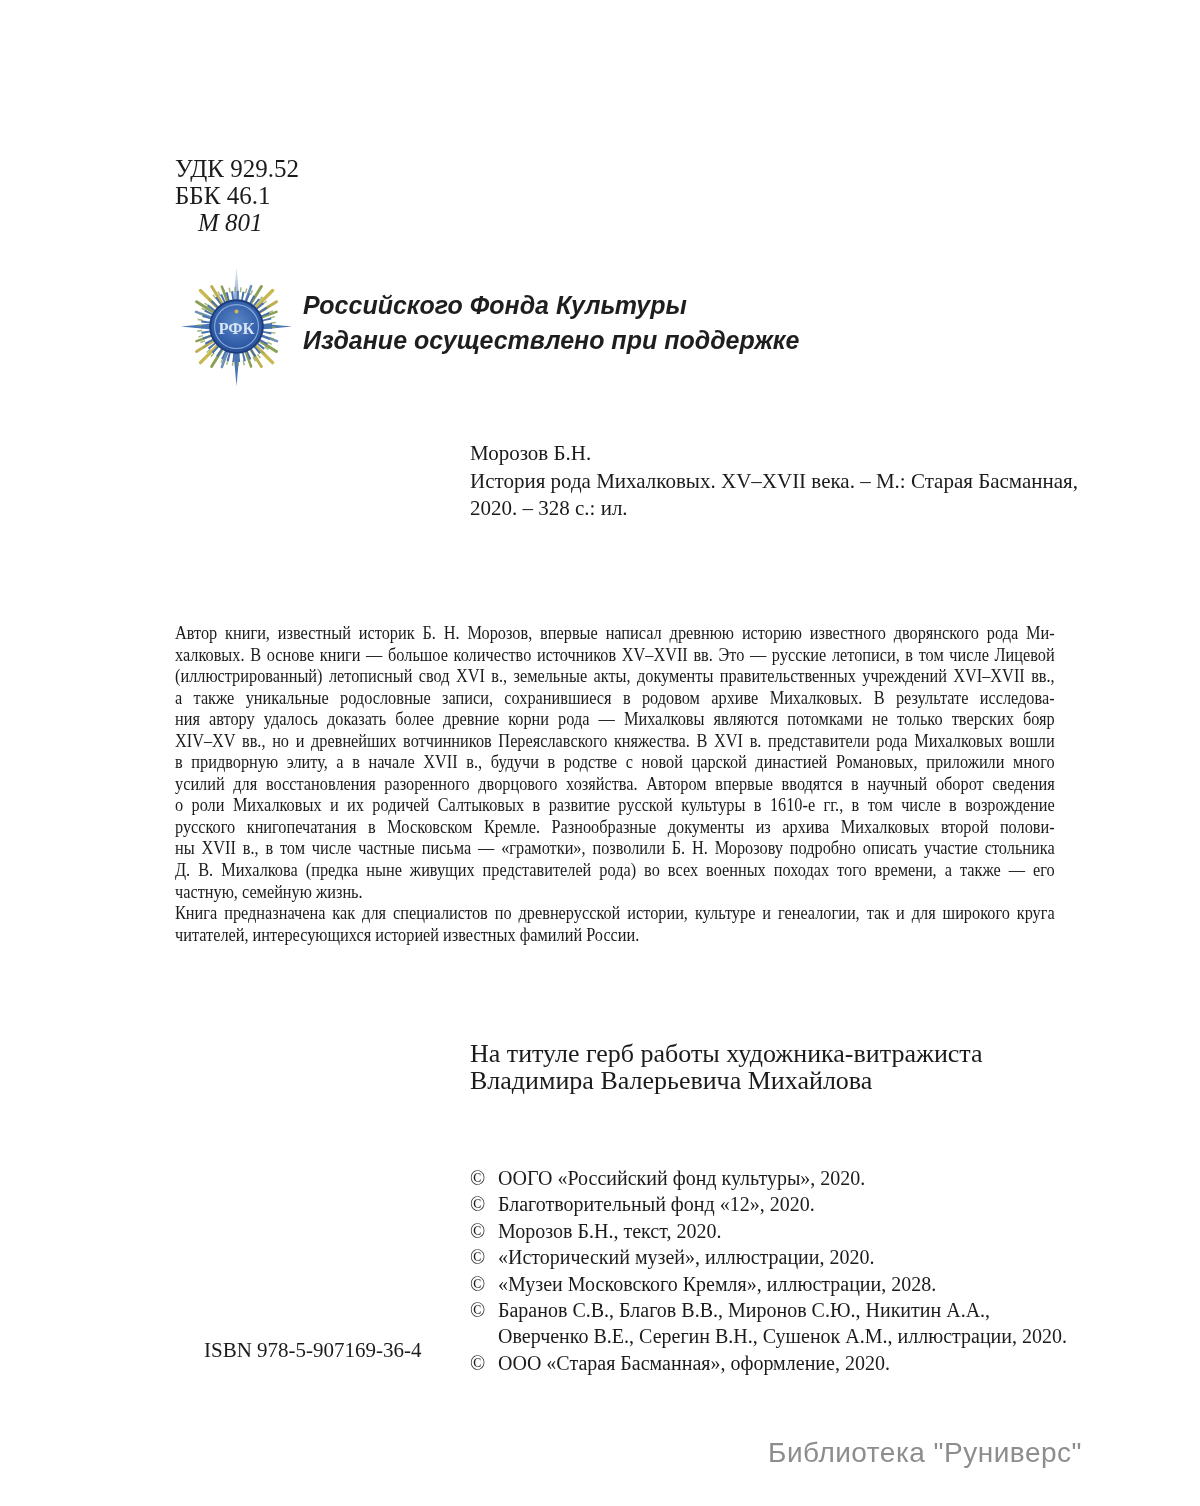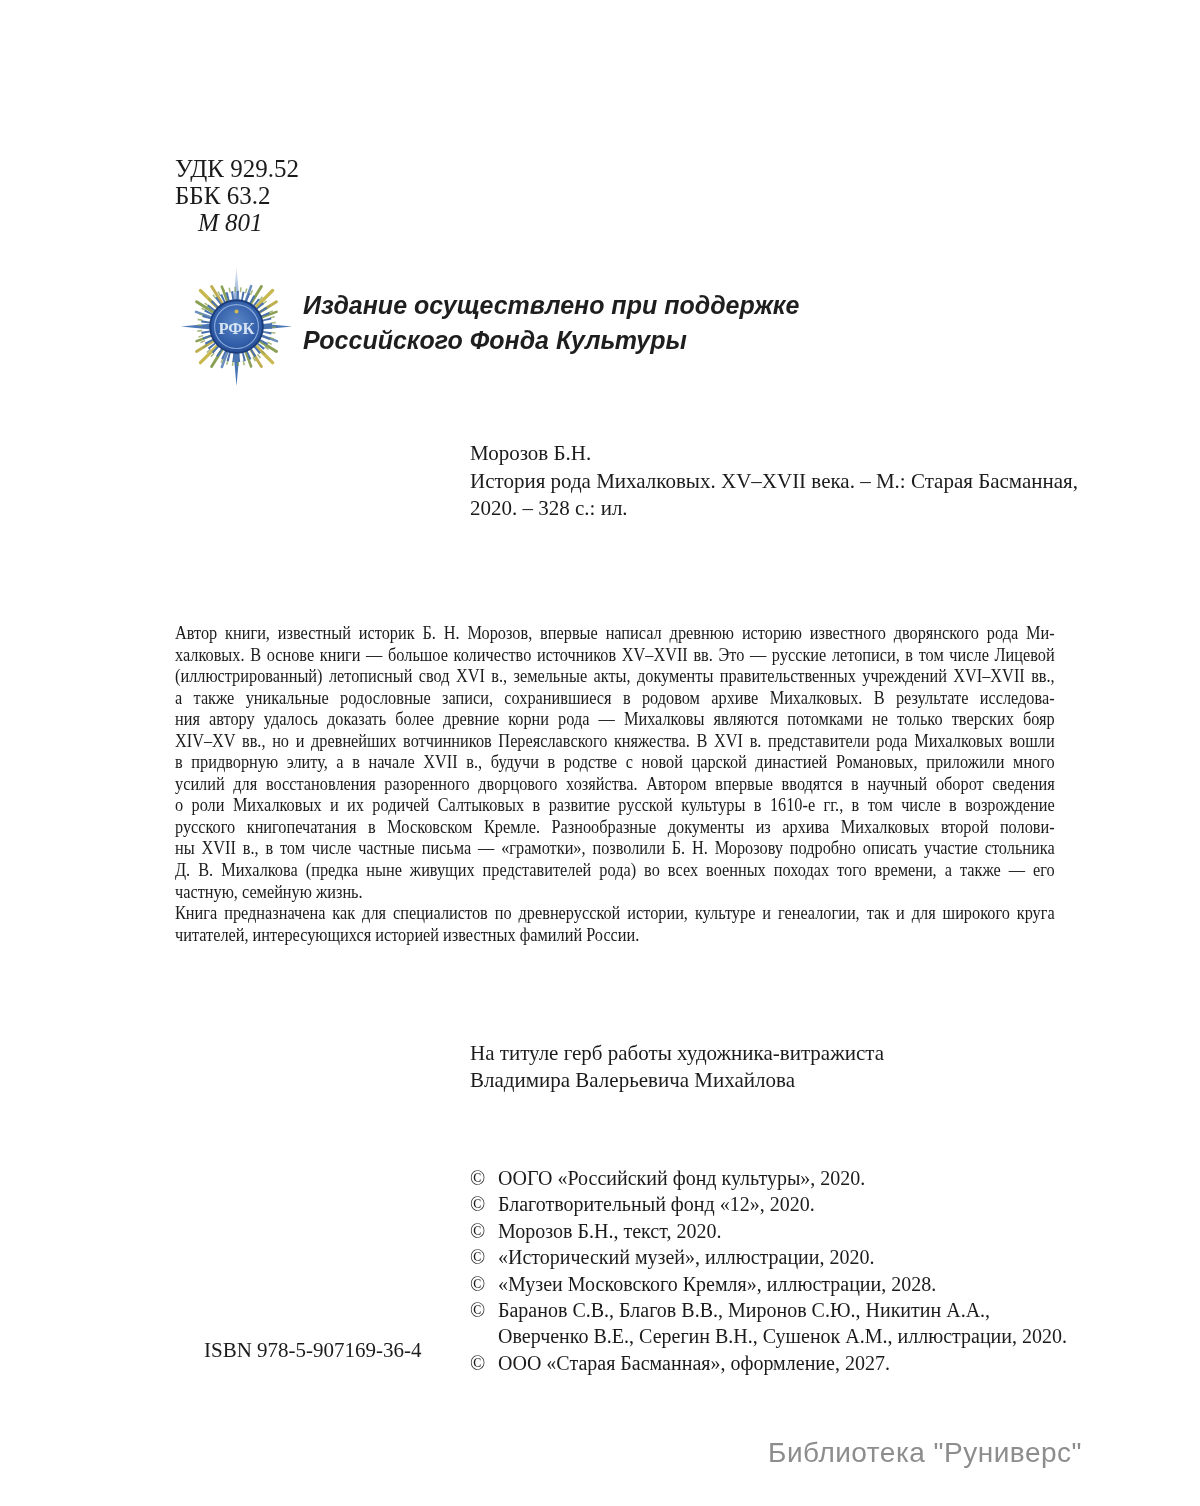--- a/index.html
+++ b/index.html
@@ -26,40 +26,40 @@
   .citation .author { font-weight:normal; }
 
   .annotation {
     position:absolute; left:175px; top:623px; width:972px;
     font-size:18px; line-height:21.55px;
     transform:scaleX(0.905); transform-origin:0 0;
   }
   .jline { text-align:justify; text-align-last:justify; }
   .jline.last { text-align-last:left; }
 
-  .titlenote { position:absolute; left:470px; top:1040px; font-size:21px; line-height:27px; }
+  .titlenote { position:absolute; left:470px; top:1040px; font-size:26px; line-height:27px; }
 
   .copyrights { position:absolute; left:470px; top:1165px; font-size:20px; line-height:26.4px; }
   .crow { display:flex; }
   .csym { width:28px; flex:none; }
 
   .isbn { position:absolute; left:175px; top:1338px; font-size:21px;margin-left:29px; }
 
   .watermark {
     position:absolute; right:118px; top:1437px;
     font-family:"Liberation Sans", sans-serif;
     font-size:28px; color:#8d8d8d; letter-spacing:0.5px;
   }
 </style>
 </head>
 <body>
 
 <div class="codes">
   <div>УДК 929.52</div>
-  <div>ББК 63.2</div>
+  <div>ББК 46.1</div>
   <div class="m-code">М 801</div>
 </div>
 
 <div class="logo-wrap">
   <svg viewBox="0 0 120 132" xmlns="http://www.w3.org/2000/svg" aria-hidden="true">
     <defs>
       <radialGradient id="discg" cx="50%" cy="42%" r="65%">
         <stop offset="0%" stop-color="#5b87c7"></stop>
         <stop offset="70%" stop-color="#2f5aa6"></stop>
         <stop offset="100%" stop-color="#24488c"></stop>
@@ -90,22 +90,22 @@
     <circle cx="60" cy="64" r="32" fill="none" stroke="#4a72ad" stroke-width="9" stroke-dasharray="2 3.2"></circle>
 
     <circle cx="60" cy="64" r="27" fill="url(#discg)" stroke="#1c3d7c" stroke-width="2"></circle>
     <circle cx="60" cy="64" r="22.5" fill="none" stroke="#86a9d8" stroke-width="1.2"></circle>
     <circle cx="60" cy="48.5" r="2" fill="#d4b94e"></circle>
     <text x="60" y="72" text-anchor="middle" font-family="Liberation Serif, serif" font-weight="bold" font-size="17" fill="#d6e4f4">РФК</text>
   </svg>
 </div>
 
 <div class="support">
+  <div>Российского Фонда Культуры</div>
   <div>Издание осуществлено при поддержке</div>
-  <div>Российского Фонда Культуры</div>
 </div>
 
 <div class="citation">
   <div class="author">Морозов Б.Н.</div>
   <div>История рода Михалковых. XV–XVII века. – М.: Старая Басманная,</div>
   <div>2020. – 328 с.: ил.</div>
 </div>
 
 <div class="annotation">
   <div class="jline">Автор книги, известный историк Б. Н. Морозов, впервые написал древнюю историю известного дворянского рода Ми-</div>
@@ -154,19 +154,19 @@
   <div class="crow">
     <span class="csym">©</span>
     <span>Баранов С.В., Благов В.В., Миронов С.Ю., Никитин А.А.,</span>
   </div>
   <div class="crow">
     <span class="csym"></span>
     <span>Оверченко В.Е., Серегин В.Н., Сушенок А.М., иллюстрации, 2020.</span>
   </div>
   <div class="crow">
     <span class="csym">©</span>
-    <span>ООО «Старая Басманная», оформление, 2027.</span>
+    <span>ООО «Старая Басманная», оформление, 2020.</span>
   </div>
 </div>
 
 <div class="isbn">ISBN 978-5-907169-36-4</div>
 
 <div class="watermark">Библиотека "Руниверс"</div>
 
 </body></html>

